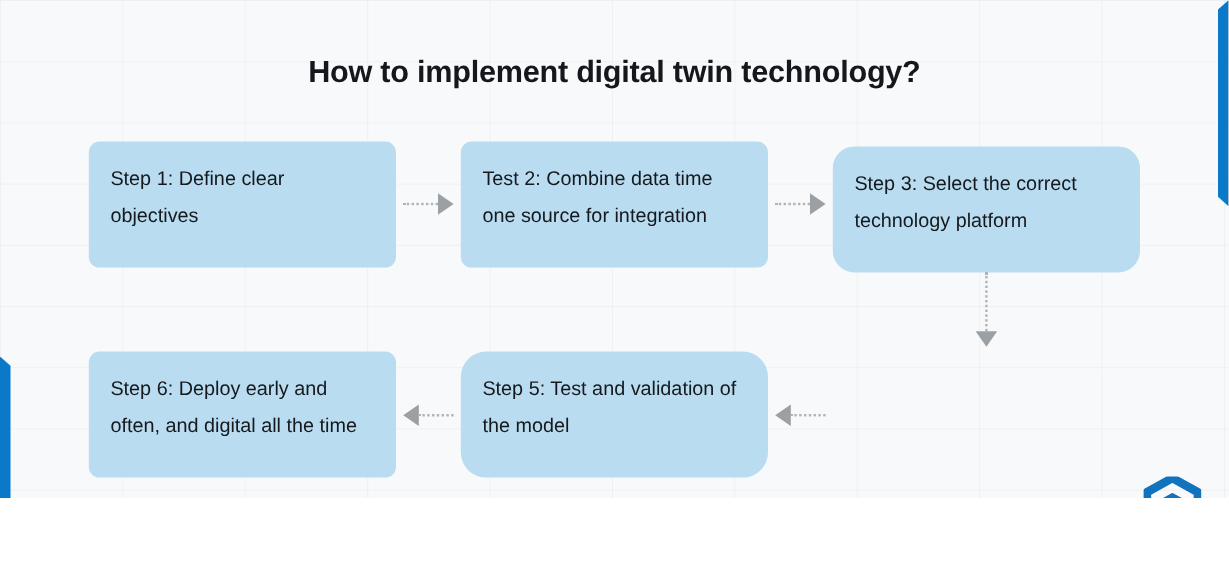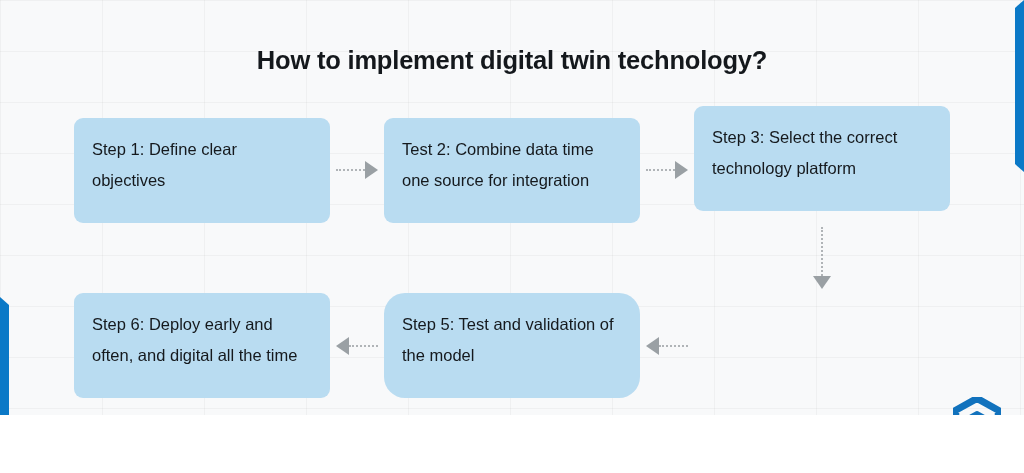--- a/index.html
+++ b/index.html
@@ -68,21 +68,21 @@
     line-height: 31px;
     color: #15191d;
     overflow: hidden;
   }
   .step-box .lbl {
     font-weight: normal;
   }
 
   .box-1 { left: 74px;  top: 118px; width: 256px; height: 105px; }
   .box-2 { left: 384px; top: 118px; width: 256px; height: 105px; }
-  .box-3 { left: 694px; top: 106px; width: 256px; height: 105px; }
+  .box-3 { left: 694px; top: 122px; width: 256px; height: 105px; border-radius: 18px; }
   .box-4 { left: 694px; top: 293px; width: 256px; height: 105px; }
   .box-5 { left: 384px; top: 293px; width: 256px; height: 105px; border-radius: 21px; }
   .box-6 { left: 74px;  top: 293px; width: 256px; height: 105px; }
 
   
   .conn {
     position: absolute;
   }
   .conn-h {
     height: 16px;

